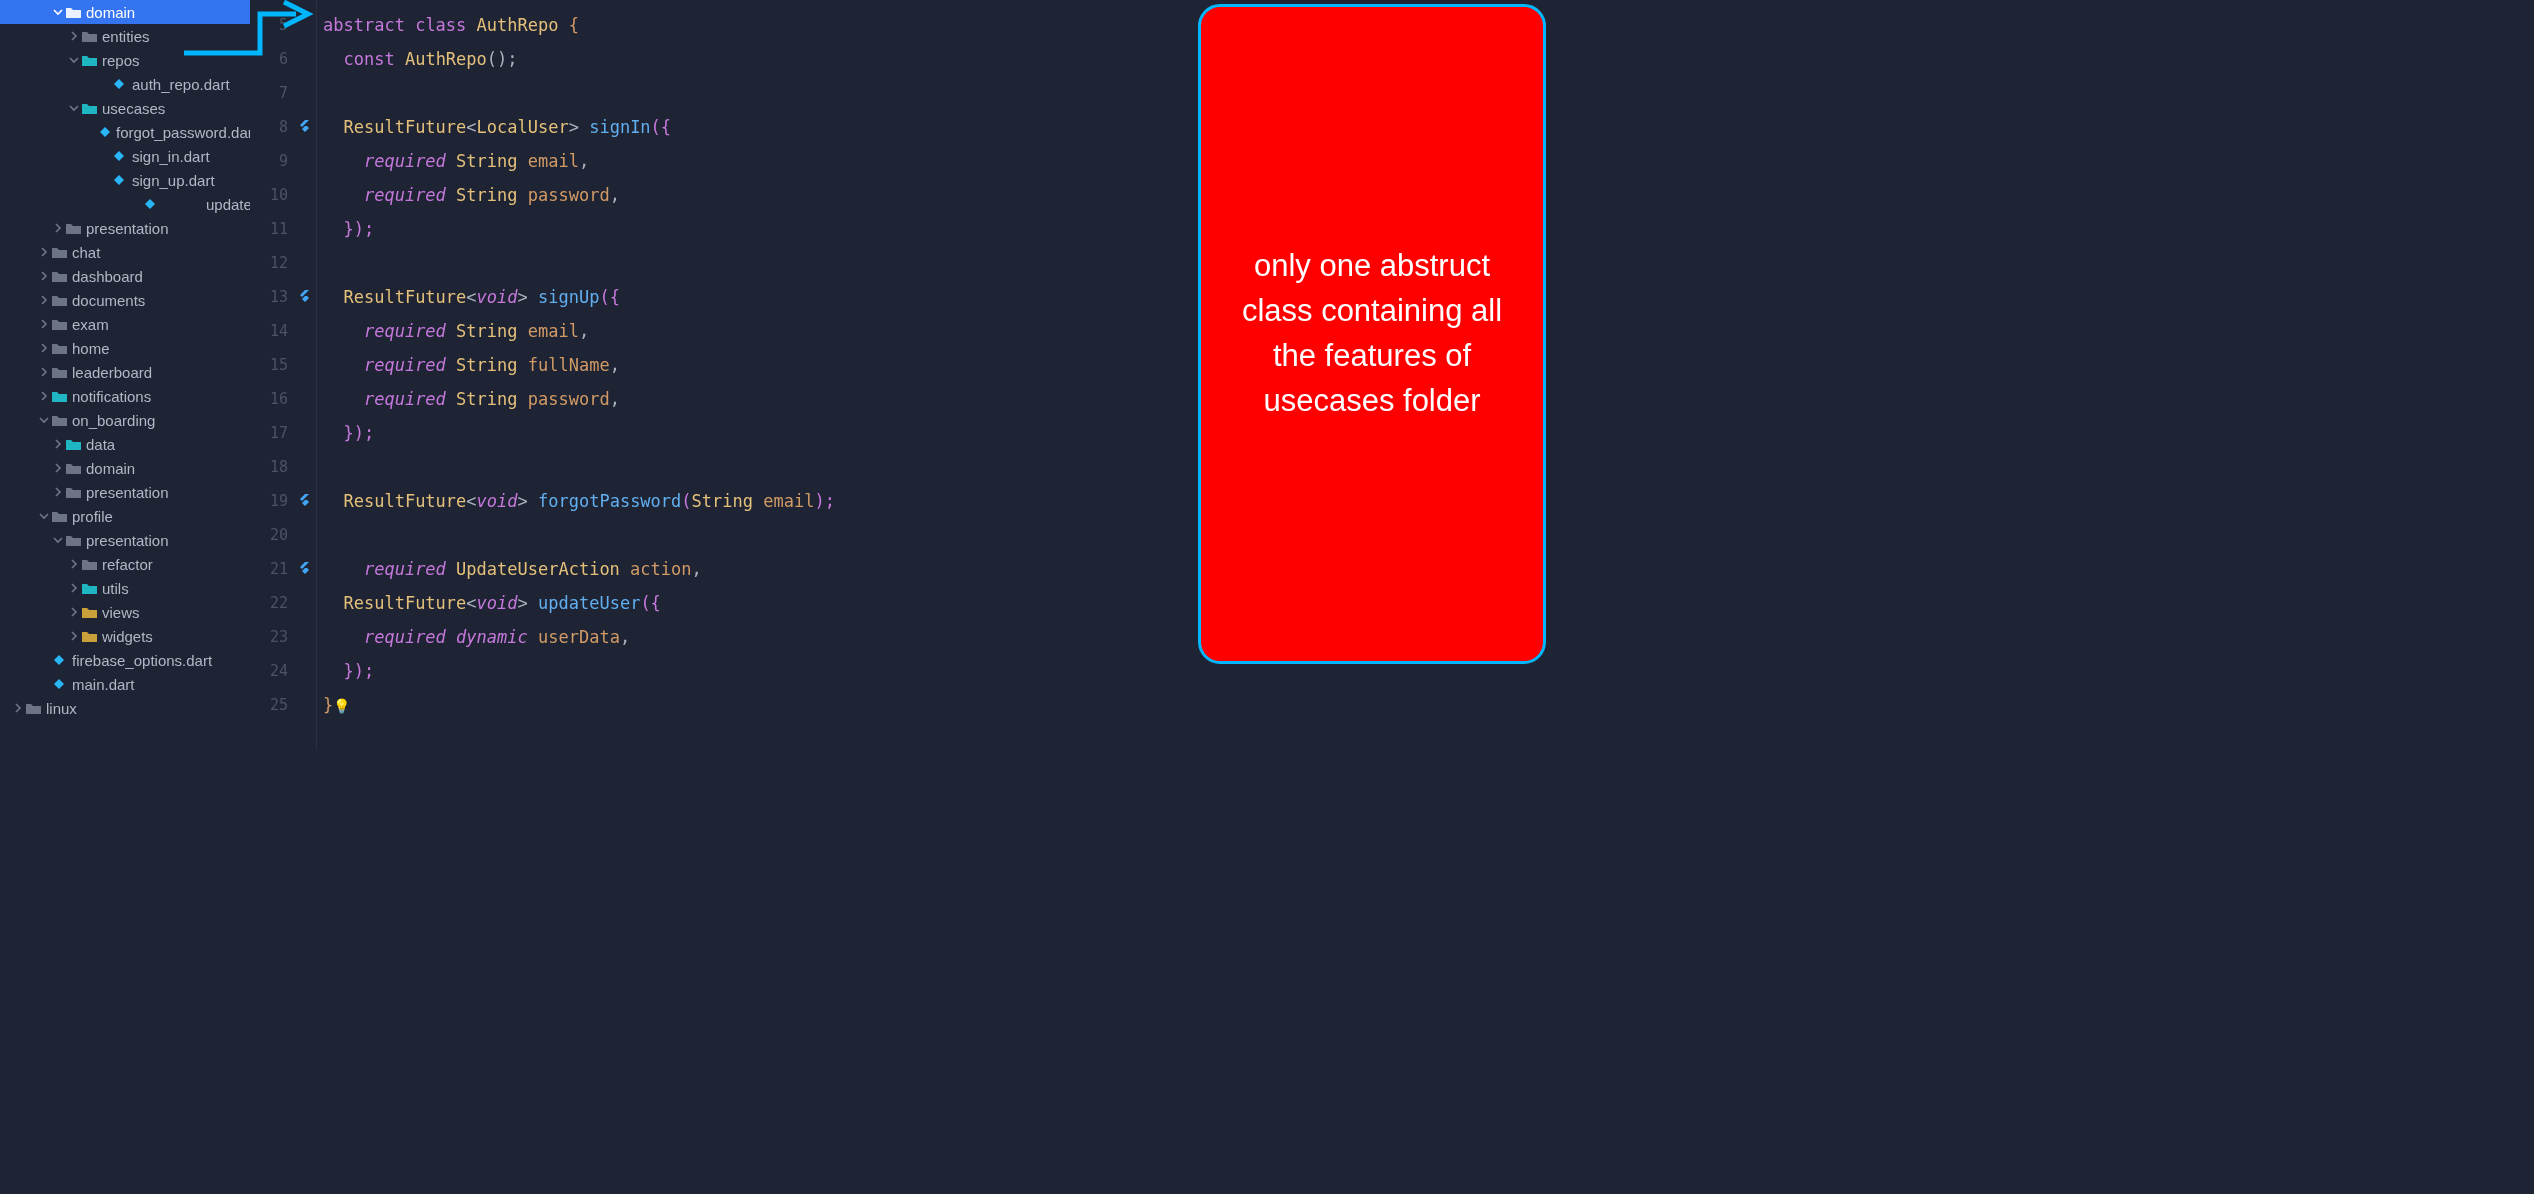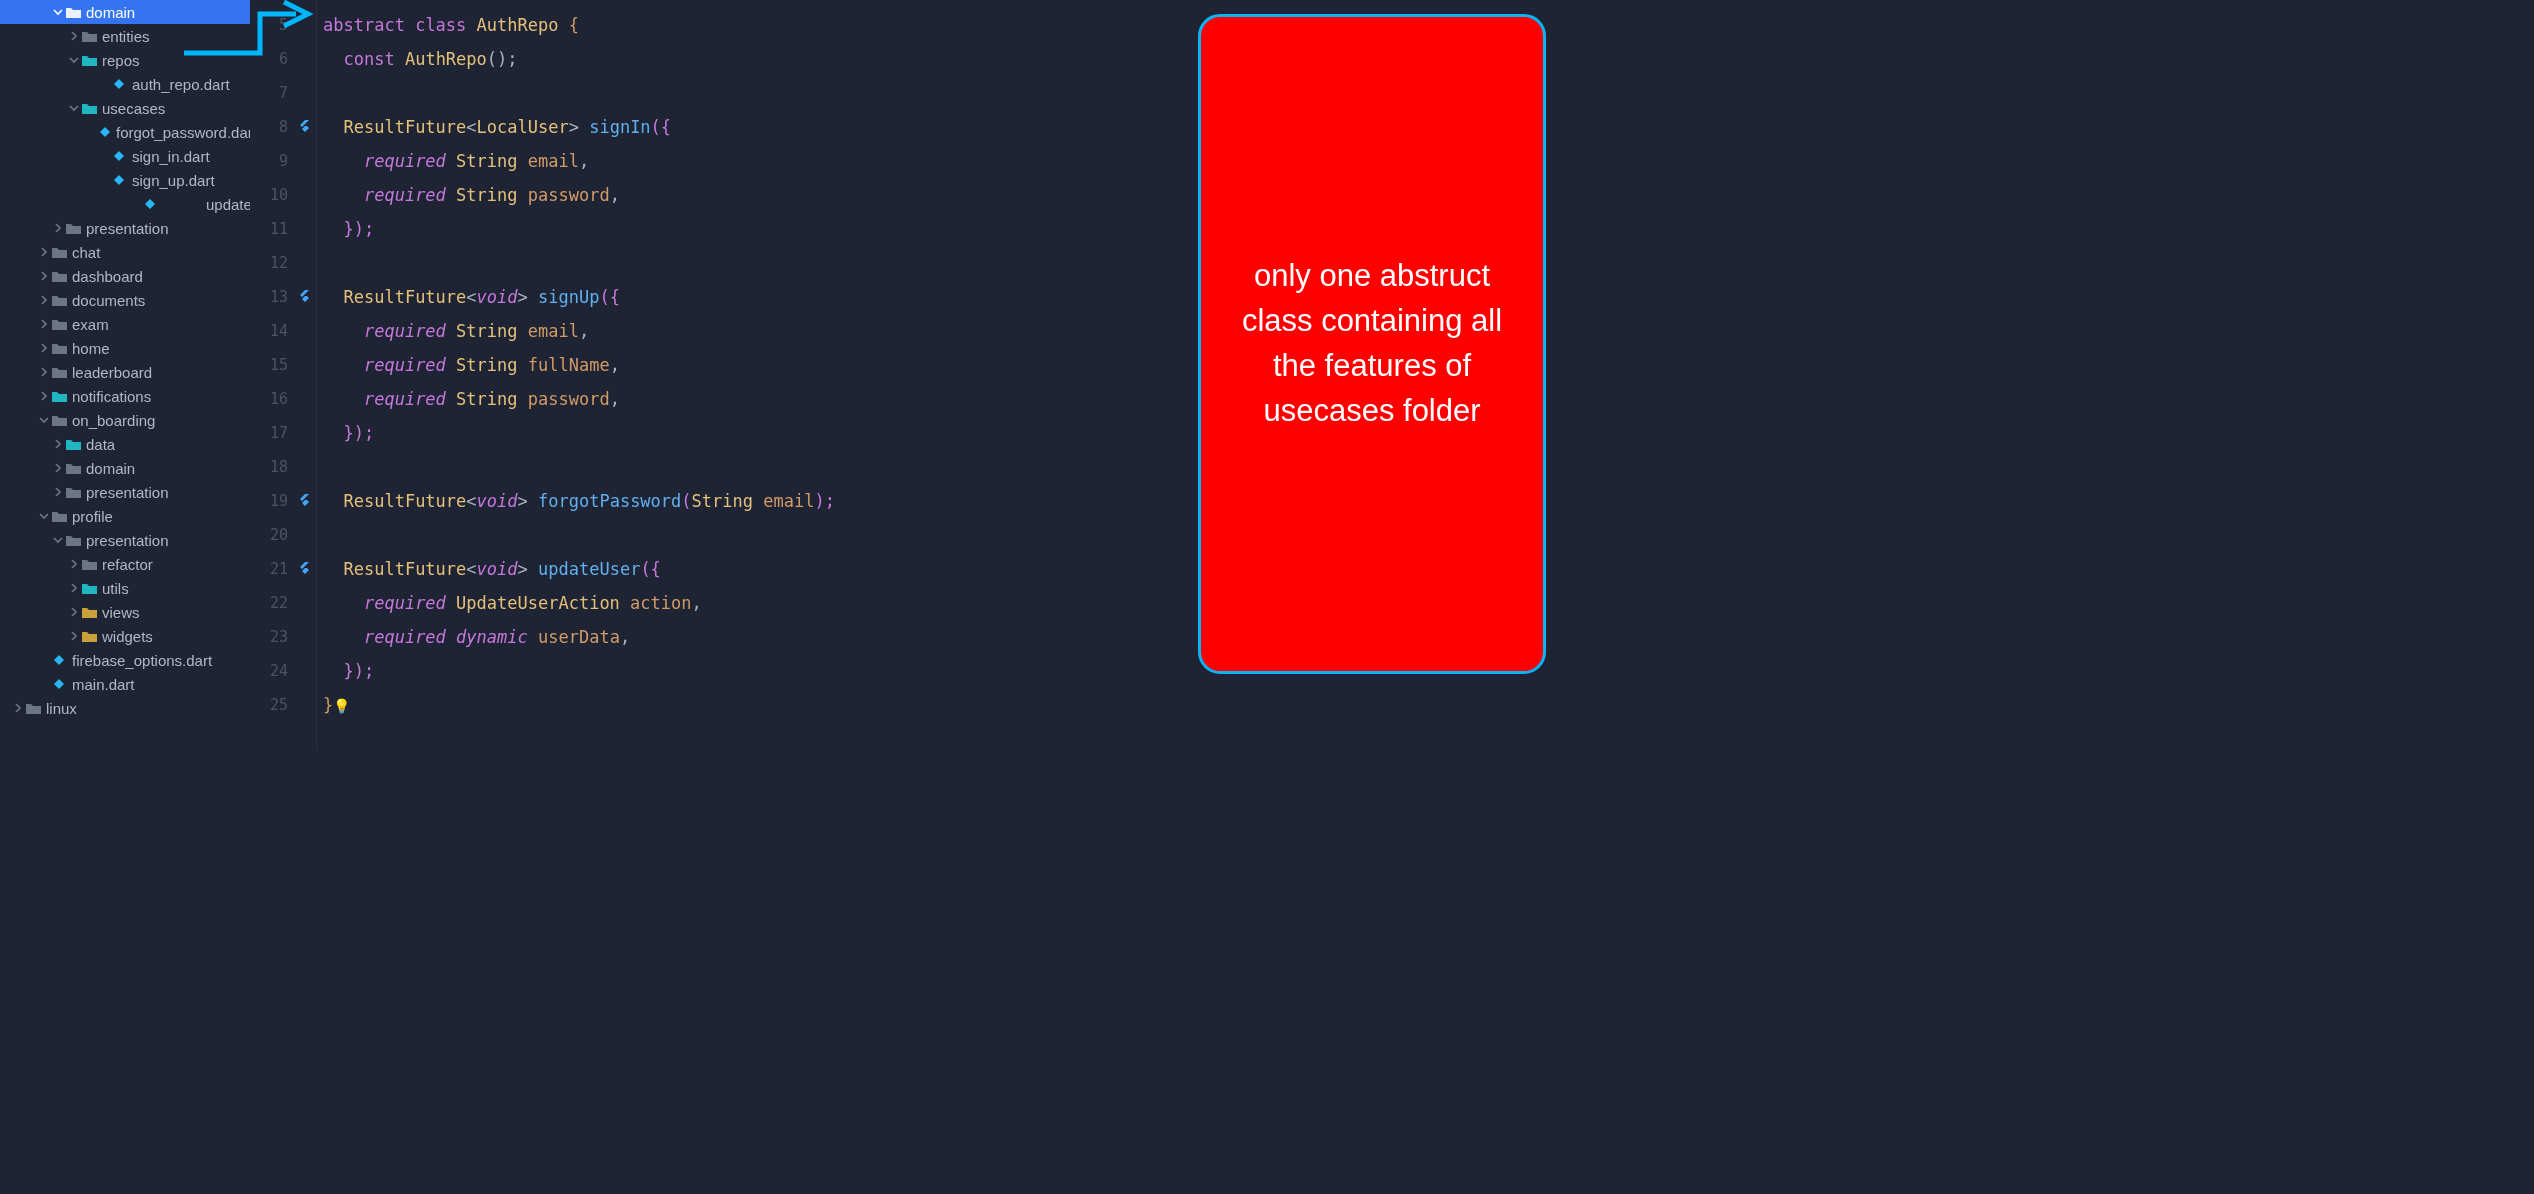--- a/index.html
+++ b/index.html
@@ -77,21 +77,21 @@
   .param { color: #d19a66; }
   .punct { color: #abb2bf; }
   .brace-y { color: #d19a66; }
   .brace-p { color: #c678dd; }
   .angle { color: #abb2bf; }
   .dyn { color: #c678dd; font-style: italic; margin-top: 11px; }
   .void { color: #c678dd; font-style: italic; }
   .const { color: #c678dd; }
   .callout {
     position: absolute;
-    top: 14px;
+    top: 4px;
     right: 12px;
     width: 348px;
     height: 660px;
     background: #ff0000;
     border: 3px solid #00b7ff;
     border-radius: 22px;
     color: #fff;
     font-family: -apple-system, BlinkMacSystemFont, "Helvetica Neue", sans-serif;
     font-size: 31px;
     display: flex;
@@ -551,22 +551,22 @@
     <div class="code-line">  <span class="brace-p">});</span></div>
     <div class="code-line"> </div>
     <div class="code-line">  <span class="type">ResultFuture</span><span class="angle">&lt;</span><span class="void">void</span><span class="angle">&gt;</span> <span class="method">signUp</span><span class="brace-p">({</span></div>
     <div class="code-line">    <span class="kw-req">required</span> <span class="type">String</span> <span class="param">email</span><span class="punct">,</span></div>
     <div class="code-line">    <span class="kw-req">required</span> <span class="type">String</span> <span class="param">fullName</span><span class="punct">,</span></div>
     <div class="code-line">    <span class="kw-req">required</span> <span class="type">String</span> <span class="param">password</span><span class="punct">,</span></div>
     <div class="code-line">  <span class="brace-p">});</span></div>
     <div class="code-line"> </div>
     <div class="code-line">  <span class="type">ResultFuture</span><span class="angle">&lt;</span><span class="void">void</span><span class="angle">&gt;</span> <span class="method">forgotPassword</span><span class="brace-p">(</span><span class="type">String</span> <span class="param">email</span><span class="brace-p">);</span></div>
     <div class="code-line"> </div>
+    <div class="code-line">    <span class="kw-req">required</span> <span class="type">UpdateUserAction</span> <span class="param">action</span><span class="punct">,</span></div>
     <div class="code-line">  <span class="type">ResultFuture</span><span class="angle">&lt;</span><span class="void">void</span><span class="angle">&gt;</span> <span class="method">updateUser</span><span class="brace-p">({</span></div>
-    <div class="code-line">    <span class="kw-req">required</span> <span class="type">UpdateUserAction</span> <span class="param">action</span><span class="punct">,</span></div>
     <div class="code-line">    <span class="kw-req">required</span> <span class="dyn">dynamic</span> <span class="param">userData</span><span class="punct">,</span></div>
     <div class="code-line">  <span class="brace-p">});</span></div>
     <div class="code-line"><span class="brace-y">}</span><span class="bulb">💡</span></div>
   </div>
 </div>
 
 <svg class="arrow-svg" width="130" height="60">
   <path d="M 0 53 L 76 53 L 76 14 L 112 14" stroke="#00b7ff" stroke-width="5" fill="none"></path>
   <path d="M 100 2 L 124 14 L 100 26" stroke="#00b7ff" stroke-width="5" fill="none"></path>
 </svg>

